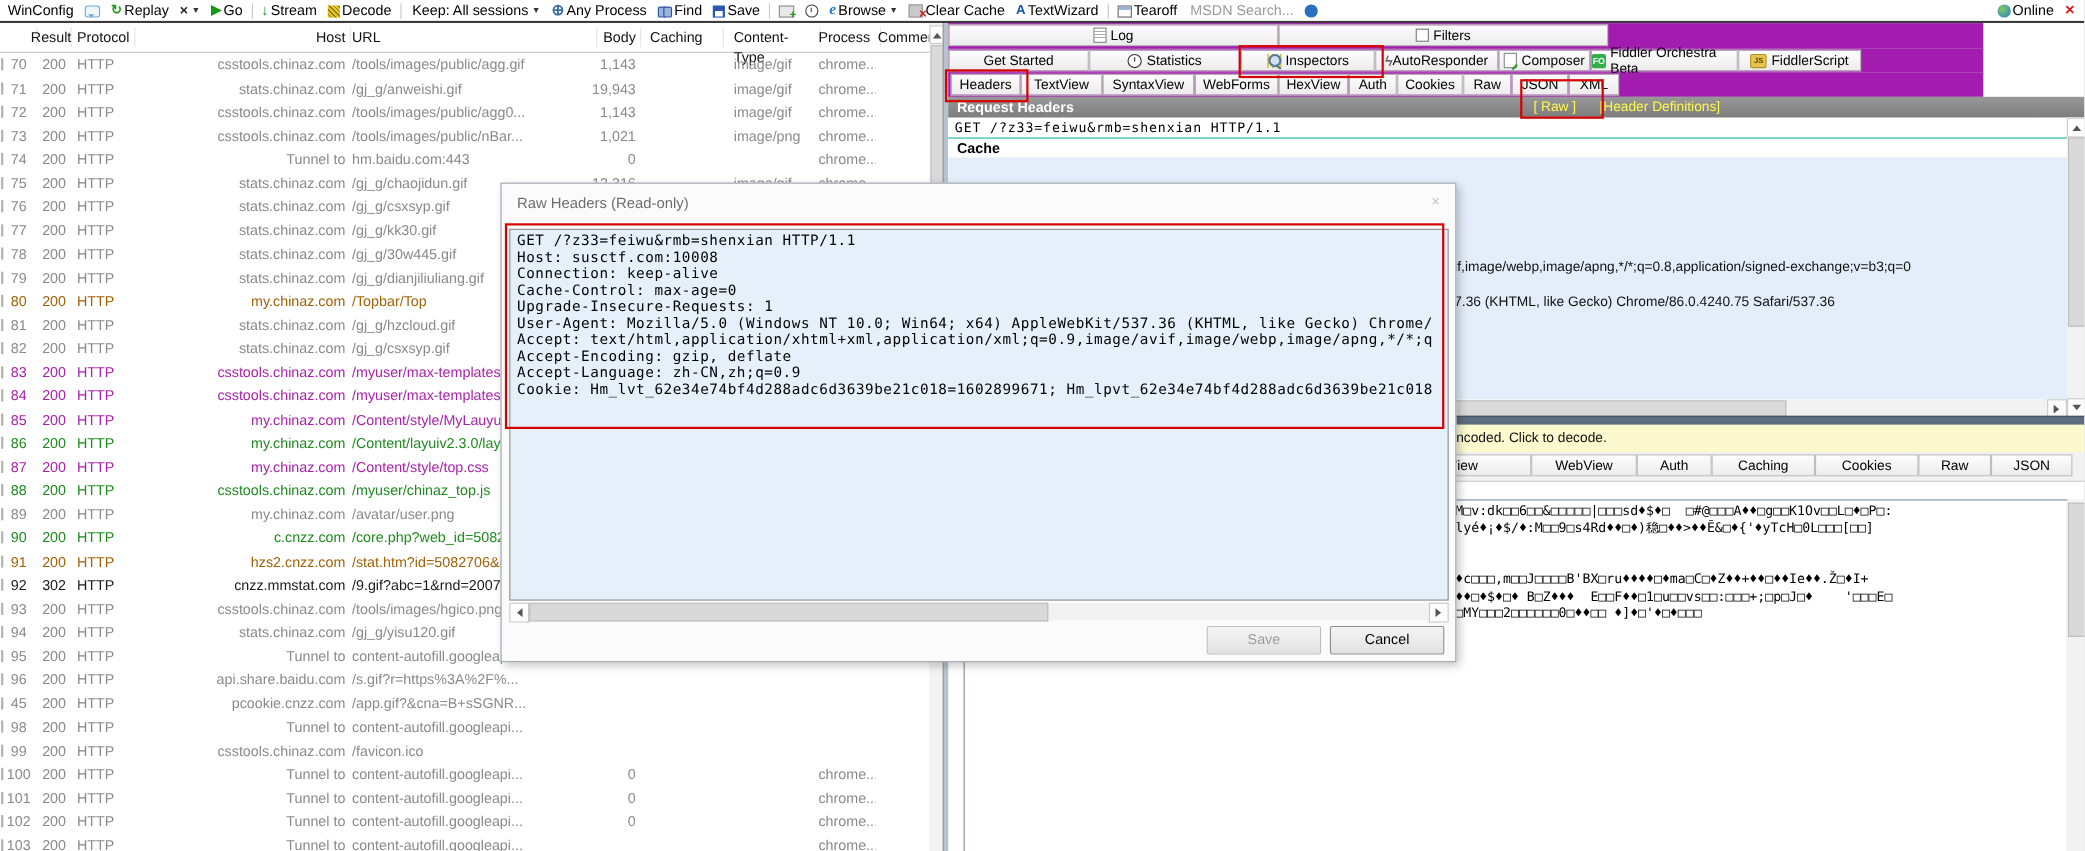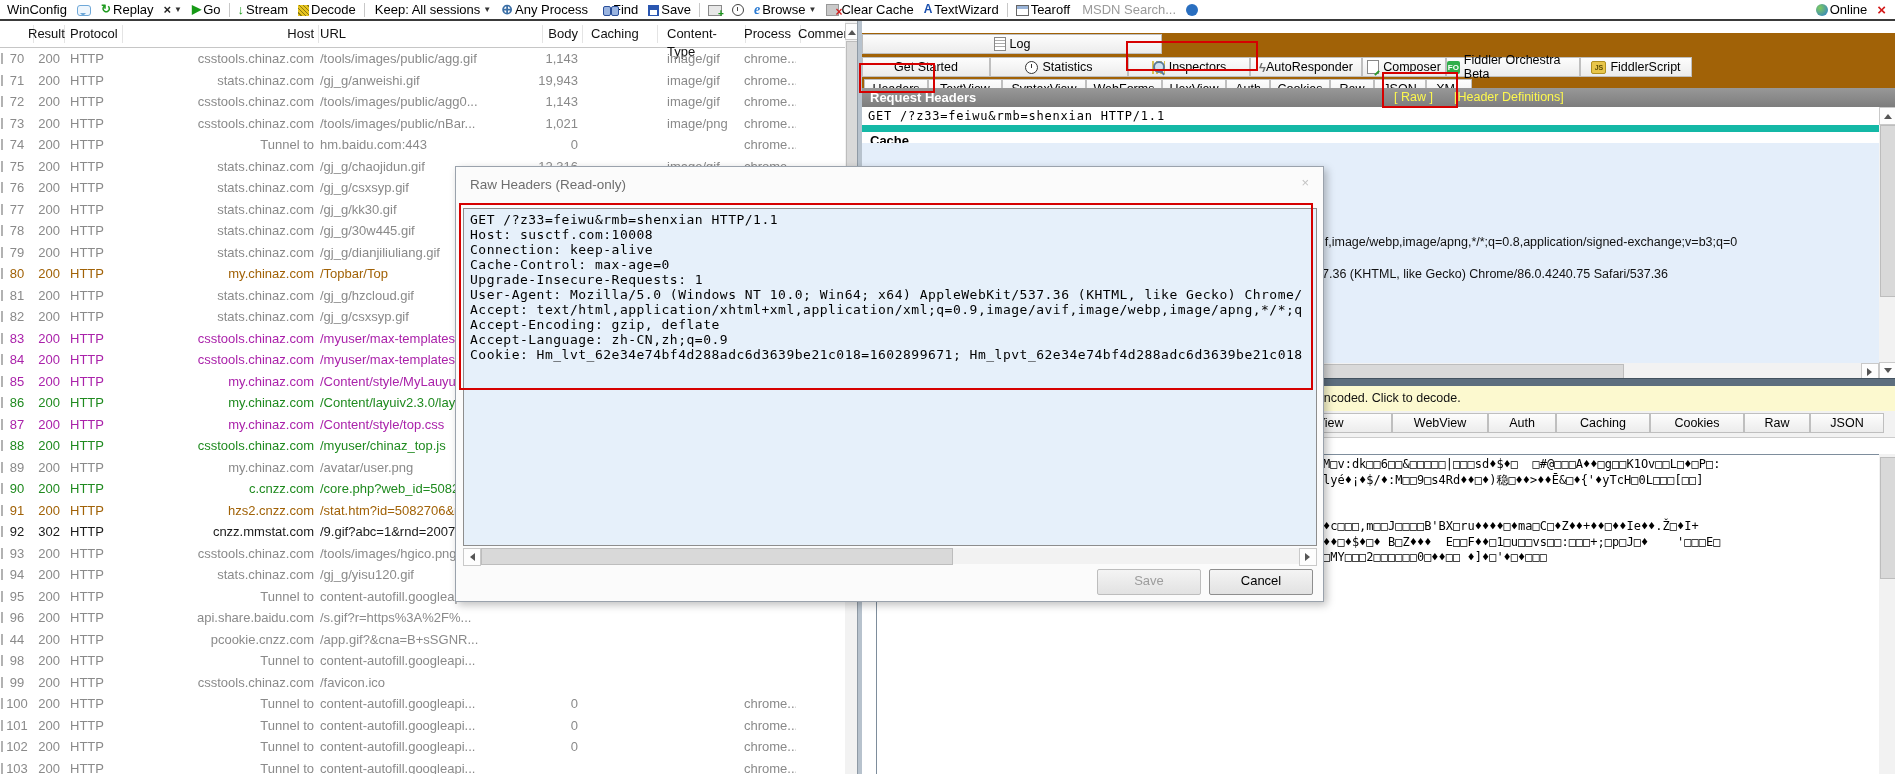--- a/index.html
+++ b/index.html
@@ -1,21 +1,21 @@
 <!DOCTYPE html>
 <html><head>
 <meta charset="utf-8">
 <style>
   html,body{margin:0;padding:0;background:#d8d8d8;}
   #app{position:relative;width:1895px;height:774px;background:#fff;overflow:hidden;
        font-family:"Liberation Sans",sans-serif;font-size:13px;color:#000;}
   
   #toolbar{position:absolute;left:0;top:0;width:1895px;height:19px;background:#fff;
            border-bottom:2px solid #3a3a3a;display:flex;align-items:center;white-space:nowrap;}
-  .tb-item{display:inline-flex;align-items:center;padding:0 5px;height:17px;cursor:default;font-size:13px;text-align:right;}
+  .tb-item{display:inline-flex;align-items:center;padding:0 5px;height:17px;cursor:default;font-size:13px;}
   .tb-item .lbl{margin-left:2px;}
   .tb-sep{width:1px;height:14px;background:#c8c8c8;margin:0 3px;}
   .tb-muted{color:#9a9a9a;}
   .dd{font-size:8px;margin-left:3px;color:#333;}
   #tb-right{position:absolute;right:4px;top:0;height:19px;display:flex;align-items:center;}
   
   .icon{display:inline-block;width:14px;height:13px;position:relative;vertical-align:-2px;}
   .i-bubble{width:12px;height:9px;border:1px solid #6fa8d8;border-radius:3px;background:#eef6fd;margin-top:2px;}
   .i-bubble:after{content:"";position:absolute;left:2px;bottom:-4px;border:3px solid transparent;border-top-color:#6fa8d8;}
   .gl{font-weight:bold;font-size:12px;line-height:13px;display:inline-block;width:auto;}
@@ -69,21 +69,21 @@
   .sb-thumb{position:absolute;background:#d9d9d9;border:1px solid #bdbdbd;}
   .sb-btn{position:absolute;background:#fdfdfd;border:1px solid #c9c9c9;display:flex;align-items:center;justify-content:center;}
   .tri-up{width:0;height:0;border:4px solid transparent;border-bottom:5px solid #555;margin-top:-3px;}
   .tri-down{width:0;height:0;border:4px solid transparent;border-top:5px solid #555;margin-bottom:-3px;}
   .tri-left{width:0;height:0;border:4px solid transparent;border-right:5px solid #555;margin-left:-3px;}
   .tri-right{width:0;height:0;border:4px solid transparent;border-left:5px solid #555;margin-right:-3px;}
   
   #splitter{position:absolute;left:857px;top:21px;width:5px;height:753px;background:#b7c2cd;border-left:1px solid #8f9aa5;}
   
   #right-panel{position:absolute;left:862px;top:21px;width:1033px;height:753px;background:#fff;}
-  .tabstrip{position:absolute;left:0;width:1033px;background:#a16207;border-bottom:1px solid #c9c9c9;margin-top:12px;}
+  .tabstrip{position:absolute;left:0;width:941px;background:#a21caf;border-bottom:1px solid #c9c9c9;}
   .tab{position:absolute;top:1px;height:20px;background:linear-gradient(#fdfdfd,#ececec);border:1px solid #bfbfbf;
        display:flex;align-items:center;justify-content:center;font-size:12.5px;cursor:default;box-sizing:border-box;}
   .tab .icon{margin-right:4px;}
   
   .i-log{width:10px;height:12px;border:1px solid #888;background:linear-gradient(#fff 0 2px,#aaa 2px 3px,#fff 3px 5px,#aaa 5px 6px,#fff 6px 8px,#aaa 8px 9px,#fff 9px);}
   .i-filter{width:10px;height:10px;border:1px solid #777;background:#fff;}
   .i-tl{width:12px;height:10px;}
   .i-tl:before{content:"";position:absolute;left:0;top:1px;width:12px;height:3px;background:#18b8d8;}
   .i-tl:after{content:"";position:absolute;left:0;top:6px;width:8px;height:3px;background:#a43ac0;}
   .i-stat{width:11px;height:11px;border:1px solid #333;border-radius:50%;background:#fff;}
@@ -97,21 +97,21 @@
   .i-fo{width:14px;height:13px;background:#2fae4a;border-radius:2px;color:#fff;font-size:8px;font-weight:bold;
         text-align:center;line-height:13px;}
   .i-fs{width:13px;height:11px;background:#e8c549;border:1px solid #b09020;border-radius:2px;color:#5a4a00;
         font-size:7px;font-weight:bold;text-align:center;line-height:11px;}
   
   #req-bar{position:absolute;left:0;top:67px;width:1033px;height:19px;background:linear-gradient(#989898,#7d7d7d);
            color:#fff;font-weight:bold;font-size:13px;line-height:19px;}
   #req-bar .yellow-link{position:absolute;top:0;color:#fdf84e;font-weight:normal;font-size:12.5px;cursor:pointer;}
   #req-line{position:absolute;left:0;top:86px;width:1033px;height:18px;background:#fff;
             font-family:"DejaVu Sans Mono",monospace;font-size:12px;letter-spacing:0.8px;line-height:18px;}
-  #cache-row{position:absolute;left:0;top:104px;width:1033px;height:18px;background:#fff;border-top:7px solid #14b8a6;
+  #cache-row{position:absolute;left:0;top:104px;width:1033px;height:18px;background:#fff;border-top:1px solid #14b8a6;
              font-weight:bold;font-size:13px;line-height:18px;}
   #req-blue{position:absolute;left:0;top:122px;width:1017px;height:220px;background:#e4eefa;}
   .frag{position:absolute;font-size:12.5px;color:#111;white-space:nowrap;}
   
   #resp-split{position:absolute;left:0;top:357px;width:1033px;height:8px;background:#5d6e7e;border-top:1px solid #43525f;}
   #enc-bar{position:absolute;left:0;top:365px;width:1033px;height:25px;background:#fcf9cf;border-bottom:1px solid #d8d09a;}
   #enc-bar .notice{position:absolute;left:352px;top:5px;font-size:12.5px;color:#111;white-space:nowrap;}
   #resp-tabs{position:absolute;left:0;top:390px;width:1033px;height:26px;background:#f2f2f2;border-bottom:1px solid #cccccc;}
   #resp-body{position:absolute;left:14px;top:433px;width:1002px;height:340px;background:#fff;border:1px solid #7e8d9c;}
   #resp-text{position:absolute;left:446px;top:2px;font-family:"DejaVu Sans Mono",monospace;font-size:12px;
@@ -559,21 +559,21 @@
           <div class="cell c-proto">HTTP</div>
           <div class="cell c-host">api.share.baidu.com</div>
           <div class="cell c-url">/s.gif?r=https%3A%2F%...</div>
           <div class="cell c-body"></div>
           <div class="cell c-cache"></div>
           <div class="cell c-ctype"></div>
           <div class="cell c-proc"></div>
           <div class="cell c-comm"></div>
         </div>
         <div class="s-row rc-gray">
-          <div class="cell c-num">44</div>
+          <div class="cell c-num">45</div>
           <div class="cell c-res">200</div>
           <div class="cell c-proto">HTTP</div>
           <div class="cell c-host">pcookie.cnzz.com</div>
           <div class="cell c-url">/app.gif?&amp;cna=B+sSGNR...</div>
           <div class="cell c-body"></div>
           <div class="cell c-cache"></div>
           <div class="cell c-ctype"></div>
           <div class="cell c-proc"></div>
           <div class="cell c-comm"></div>
         </div>
@@ -658,20 +658,24 @@
     <div class="sb-thumb" style="left:846px;top:20px;width:10px;height:210px;"></div>
   </div>
 
   <div id="splitter"></div>
 
   <div id="right-panel">
     <div class="tabstrip" style="top:0;height:23px;" id="strip1">
         <div class="tab" style="left: 0px; width: 300px;">
           <span class="icon i-log"></span>
           <span>Log</span>
+        </div>
+        <div class="tab" style="left: 300px; width: 300px;">
+          <span class="icon i-filter"></span>
+          <span>Filters</span>
         </div>
       </div>
     <div class="tabstrip" style="top:23px;height:22px;" id="strip2">
         <div class="tab" style="left: 0px; width: 128px;">
           <span>Get Started</span>
         </div>
         <div class="tab" style="left: 128px; width: 138px;">
           <span class="icon i-stat"></span>
           <span>Statistics</span>
         </div>

